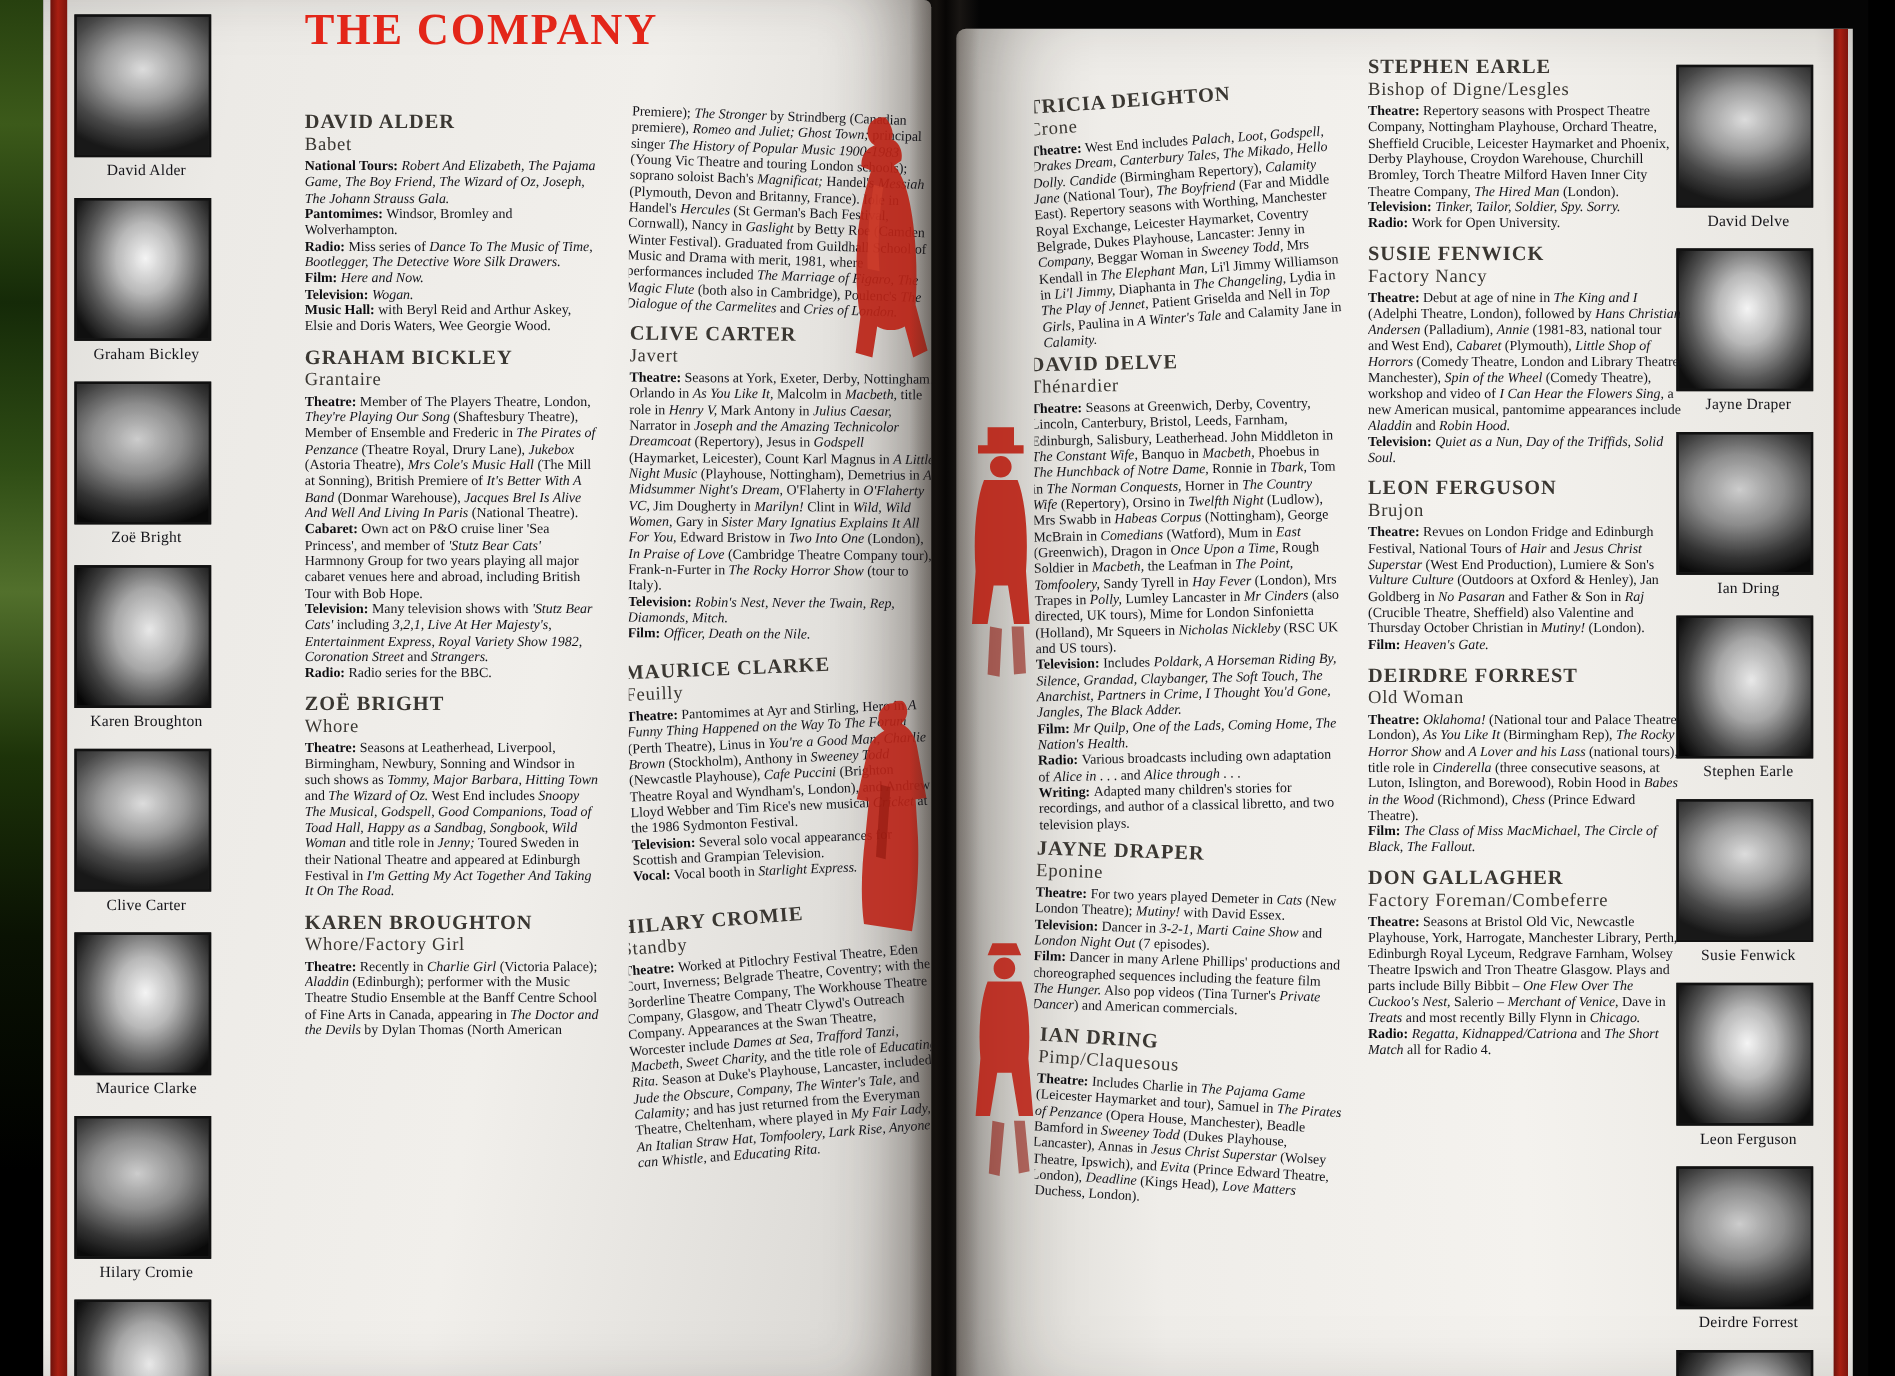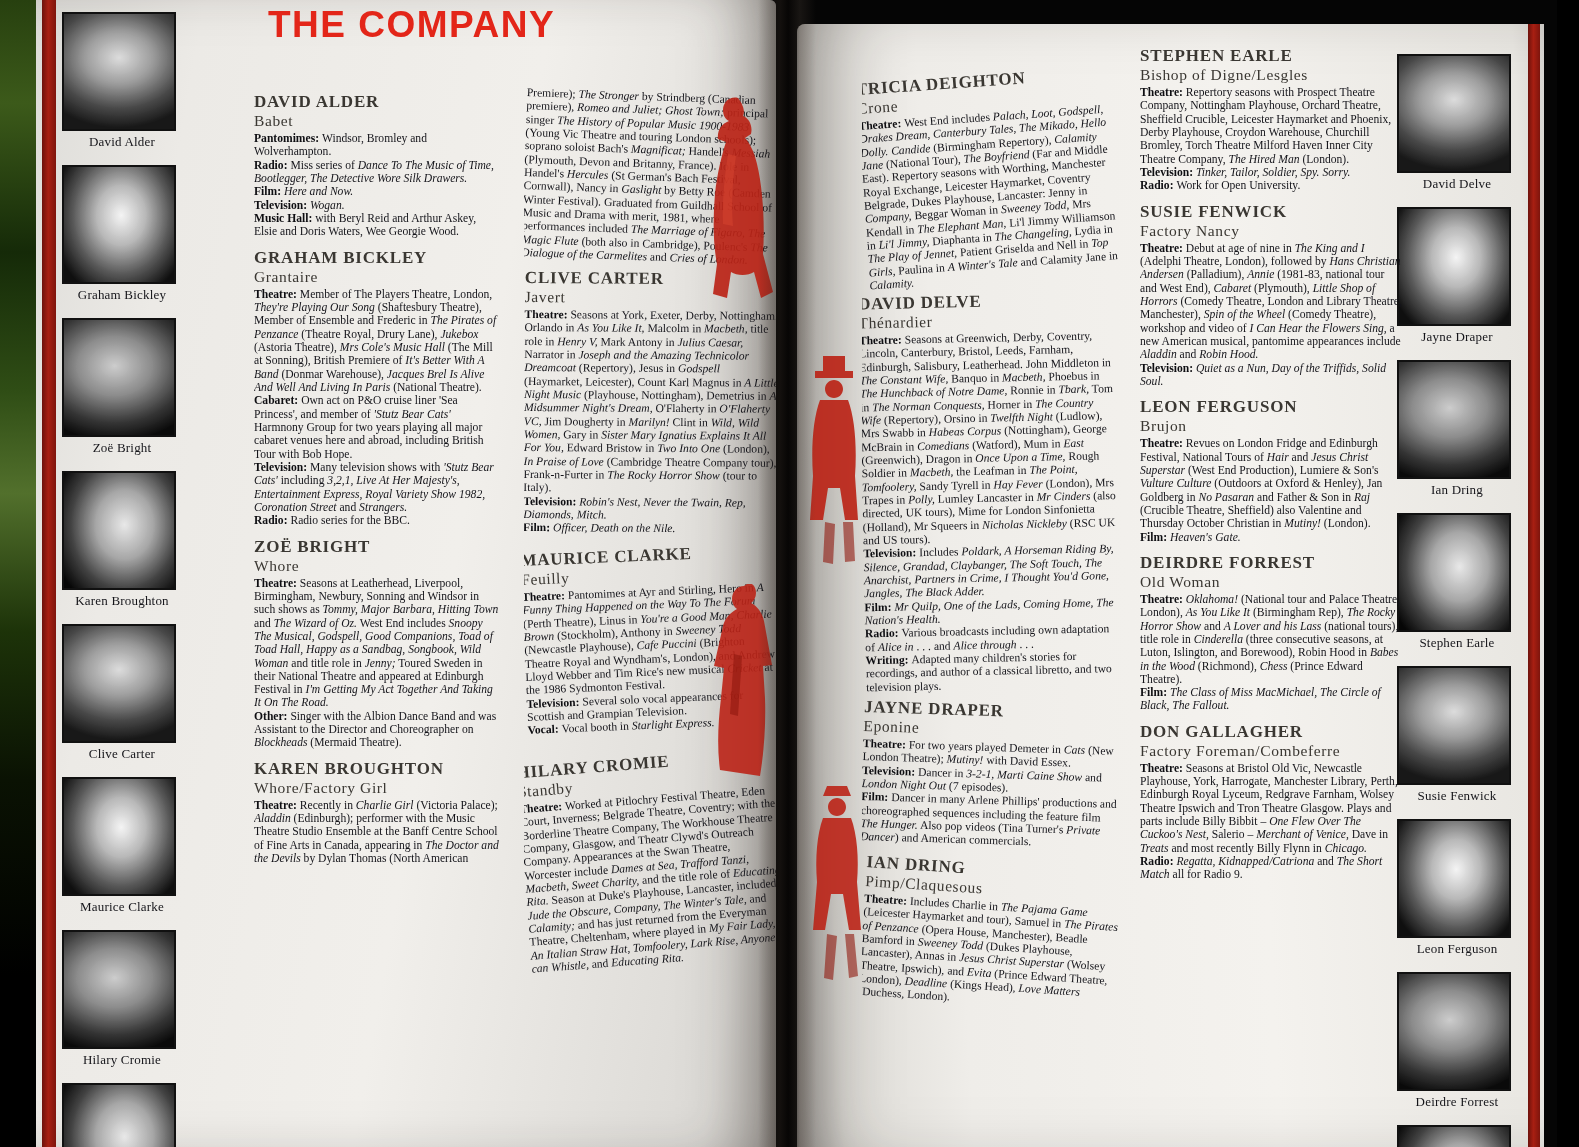--- a/index.html
+++ b/index.html
@@ -29,22 +29,22 @@
   #photos-right{left:600px;top:30px;}
   .photo-cell{margin-bottom:9px;}
   .photo{width:114px;height:119px;border:2px solid #161616;box-sizing:border-box;
     filter:grayscale(1) contrast(1.05);}
   .ph0{background:radial-gradient(90px 70px at 50% 38%,#d8d8d8 0%,#9a9a9a 38%,#4c4c4c 72%,#1d1d1d 100%),#333;}
   .ph1{background:radial-gradient(70px 85px at 52% 42%,#efefef 0%,#b5b5b5 35%,#585858 70%,#141414 100%),#222;}
   .ph2{background:radial-gradient(95px 75px at 46% 40%,#c9c9c9 0%,#8a8a8a 40%,#3a3a3a 75%,#101010 100%),#2a2a2a;}
   .ph3{background:radial-gradient(75px 90px at 55% 45%,#e3e3e3 0%,#a5a5a5 38%,#444 72%,#0c0c0c 100%),#1f1f1f;}
   .photo-caption{text-align:center;font-size:13px;color:#15151a;padding:3px 0 6px;letter-spacing:.2px;}
   
-  #page-title{position:absolute;left:232px;top:4px;margin:0;
-    font-family:Liberation Sans, sans-serif;font-weight:bold;font-size:37px;letter-spacing:1.5px;
+  #page-title{position:absolute;left:218px;top:4px;margin:0;
+    font-family:Liberation Serif, serif;font-weight:bold;font-size:37px;letter-spacing:1.5px;
     color:#e32619;}
   
   .col{position:absolute;overflow:hidden;}
   #col1{left:218px;top:86px;width:246px;height:1061px;}
   #col2{left:488px;top:86px;width:256px;height:1061px;}
   #col3{left:862px;top:56px;width:256px;height:1091px;}
   #col4{left:1140px;top:40px;width:262px;height:1100px;}
   .bio{margin:0 0 9px;}
   .bio h3{margin:6px 0 0;font-size:17px;font-weight:600;letter-spacing:.8px;color:#3a3732;}
   .bio h4{margin:0 0 2px;font-size:15.5px;font-weight:500;letter-spacing:.6px;color:#3a3732;}
@@ -106,39 +106,39 @@
         </div>
         <div class="photo-cell">
           <div class="photo ph3"></div>
         </div>
       </div>
     <h1 id="page-title">THE COMPANY</h1>
     <div id="col1" class="col">
         <section class="bio">
           <h3>DAVID ALDER</h3>
           <h4>Babet</h4>
+          <p><strong>National Tours: </strong><span class="it">Robert And Elizabeth, The Pajama Game, The Boy Friend, The Wizard of Oz, Joseph, The Johann Strauss Gala.</span></p>
           <p><strong>Pantomimes: </strong><span>Windsor, Bromley and Wolverhampton.</span></p>
           <p><strong>Radio: </strong><span>Miss series of </span><span class="it">Dance To The Music of Time, Bootlegger, The Detective Wore Silk Drawers.</span></p>
           <p><strong>Film: </strong><span class="it">Here and Now.</span></p>
           <p><strong>Television: </strong><span class="it">Wogan.</span></p>
           <p><strong>Music Hall: </strong><span>with Beryl Reid and Arthur Askey, Elsie and Doris Waters, Wee Georgie Wood.</span></p>
         </section>
         <section class="bio">
           <h3>GRAHAM BICKLEY</h3>
           <h4>Grantaire</h4>
           <p><strong>Theatre: </strong><span>Member of The Players Theatre, London, </span><span class="it">They're Playing Our Song</span><span> (Shaftesbury Theatre), Member of Ensemble and Frederic in </span><span class="it">The Pirates of Penzance</span><span> (Theatre Royal, Drury Lane), </span><span class="it">Jukebox</span><span> (Astoria Theatre), </span><span class="it">Mrs Cole's Music Hall</span><span> (The Mill at Sonning), British Premiere of </span><span class="it">It's Better With A Band</span><span> (Donmar Warehouse), </span><span class="it">Jacques Brel Is Alive And Well And Living In Paris</span><span> (National Theatre).</span></p>
           <p><strong>Cabaret: </strong><span>Own act on P&amp;O cruise liner 'Sea Princess', and member of </span><span class="it">'Stutz Bear Cats'</span><span> Harmnony Group for two years playing all major cabaret venues here and abroad, including British Tour with Bob Hope.</span></p>
           <p><strong>Television: </strong><span>Many television shows with </span><span class="it">'Stutz Bear Cats'</span><span> including </span><span class="it">3,2,1, Live At Her Majesty's, Entertainment Express, Royal Variety Show 1982, Coronation Street</span><span> and </span><span class="it">Strangers.</span></p>
           <p><strong>Radio: </strong><span>Radio series for the BBC.</span></p>
         </section>
         <section class="bio">
           <h3>ZOË BRIGHT</h3>
           <h4>Whore</h4>
           <p><strong>Theatre: </strong><span>Seasons at Leatherhead, Liverpool, Birmingham, Newbury, Sonning and Windsor in such shows as </span><span class="it">Tommy, Major Barbara, Hitting Town</span><span> and </span><span class="it">The Wizard of Oz.</span><span> West End includes </span><span class="it">Snoopy The Musical, Godspell, Good Companions, Toad of Toad Hall, Happy as a Sandbag, Songbook, Wild Woman</span><span> and title role in </span><span class="it">Jenny;</span><span> Toured Sweden in their National Theatre and appeared at Edinburgh Festival in </span><span class="it">I'm Getting My Act Together And Taking It On The Road.</span></p>
-          <p><strong>Other: </strong><span>Singer with the Albion Dance Band and was Assistant to the Director and Choreographer on </span><span class="it">Blockheads</span><span> (Mermaid Theatre).</span></p>
         </section>
         <section class="bio">
           <h3>KAREN BROUGHTON</h3>
           <h4>Whore/Factory Girl</h4>
           <p><strong>Theatre: </strong><span>Recently in </span><span class="it">Charlie Girl</span><span> (Victoria Palace); </span><span class="it">Aladdin</span><span> (Edinburgh); performer with the Music Theatre Studio Ensemble at the Banff Centre School of Fine Arts in Canada, appearing in </span><span class="it">The Doctor and the Devils</span><span> by Dylan Thomas (North American</span></p>
         </section>
       </div>
     <div id="col2" class="col">
         <section class="bio">
           <p><span>Premiere); </span><span class="it">The Stronger</span><span> by Strindberg (Canadian premiere), </span><span class="it">Romeo and Juliet; Ghost Town;</span><span> principal singer </span><span class="it">The History of Popular Music 1900-1983</span><span> (Young Vic Theatre and touring London schools); soprano soloist Bach's </span><span class="it">Magnificat;</span><span> Handel's </span><span class="it">Messiah</span><span> (Plymouth, Devon and Britanny, France). Iole in Handel's </span><span class="it">Hercules</span><span> (St German's Bach Festival, Cornwall), Nancy in </span><span class="it">Gaslight</span><span> by Betty Roe (Camden Winter Festival). Graduated from Guildhall School of Music and Drama with merit, 1981, where performances included </span><span class="it">The Marriage of Figaro, The Magic Flute</span><span> (both also in Cambridge), Poulenc's </span><span class="it">The Dialogue of the Carmelites</span><span> and </span><span class="it">Cries of London.</span></p>
@@ -264,21 +264,21 @@
         <section class="bio">
           <h3>DEIRDRE FORREST</h3>
           <h4>Old Woman</h4>
           <p><strong>Theatre: </strong><span class="it">Oklahoma!</span><span> (National tour and Palace Theatre, London), </span><span class="it">As You Like It</span><span> (Birmingham Rep), </span><span class="it">The Rocky Horror Show</span><span> and </span><span class="it">A Lover and his Lass</span><span> (national tours), title role in </span><span class="it">Cinderella</span><span> (three consecutive seasons, at Luton, Islington, and Borewood), Robin Hood in </span><span class="it">Babes in the Wood</span><span> (Richmond), </span><span class="it">Chess</span><span> (Prince Edward Theatre).</span></p>
           <p><strong>Film: </strong><span class="it">The Class of Miss MacMichael, The Circle of Black, The Fallout.</span></p>
         </section>
         <section class="bio">
           <h3>DON GALLAGHER</h3>
           <h4>Factory Foreman/Combeferre</h4>
           <p><strong>Theatre: </strong><span>Seasons at Bristol Old Vic, Newcastle Playhouse, York, Harrogate, Manchester Library, Perth, Edinburgh Royal Lyceum, Redgrave Farnham, Wolsey Theatre Ipswich and Tron Theatre Glasgow. Plays and parts include Billy Bibbit – </span><span class="it">One Flew Over The Cuckoo's Nest,</span><span> Salerio – </span><span class="it">Merchant of Venice,</span><span> Dave in </span><span class="it">Treats</span><span> and most recently Billy Flynn in </span><span class="it">Chicago.</span></p>
-          <p><strong>Radio: </strong><span class="it">Regatta, Kidnapped/Catriona</span><span> and </span><span class="it">The Short Match</span><span> all for Radio 9.</span></p>
+          <p><strong>Radio: </strong><span class="it">Regatta, Kidnapped/Catriona</span><span> and </span><span class="it">The Short Match</span><span> all for Radio 4.</span></p>
         </section>
       </div>
 
     <div class="fig" style="left:-6px;top:328px;">
       <svg width="86" height="218" viewBox="0 0 86 218">
         <path fill="#bb2417" opacity="0.92" d="M32 4h22v15h8v7H24v-7h8zM43 28c5 0 9 4 9 9s-4 9-9 9-9-4-9-9 4-9 9-9zM29 48c-7 18-9 48-7 76l-3 44h13l5-32h12l5 32h13l-3-44c2-28 0-58-7-76z"></path>
         <path fill="#8f170e" opacity="0.6" d="M34 170l-2 40 10 2 2-40zM52 170l2 40 10-1-2-39z"></path>
       </svg>
     </div>
     <div class="fig" style="left:0px;top:752px;">

